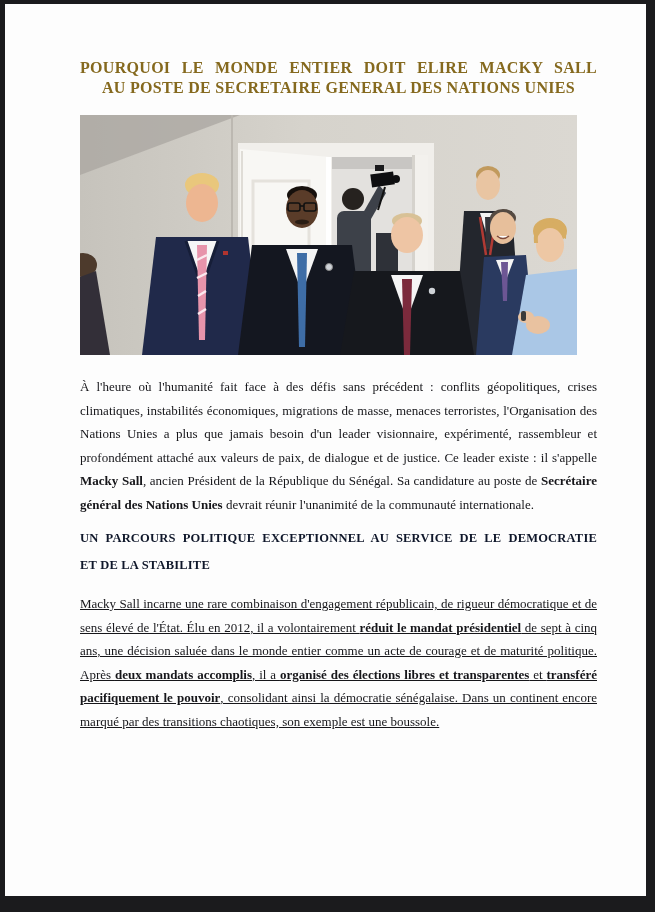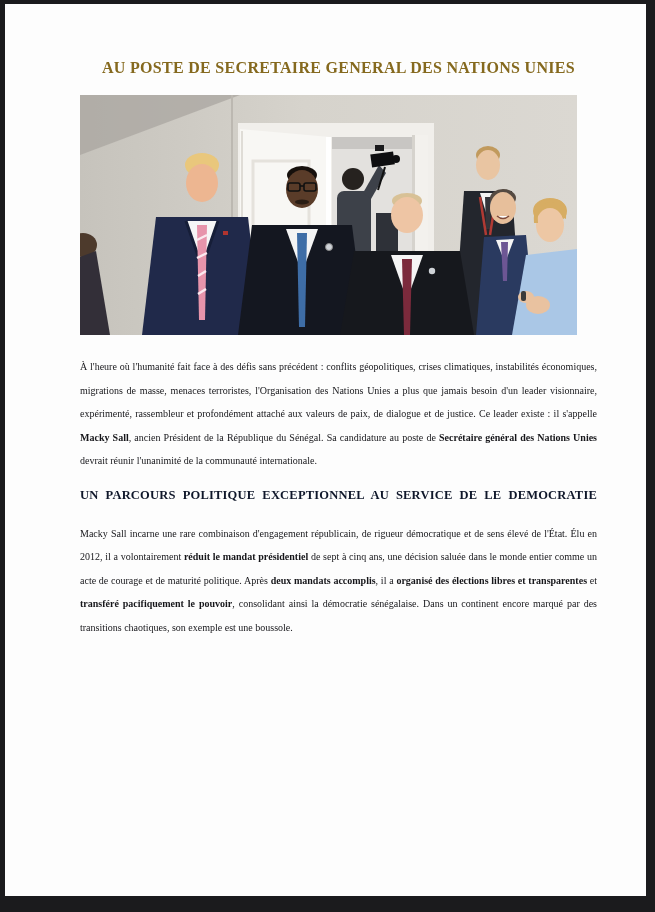--- a/index.html
+++ b/index.html
@@ -20,45 +20,46 @@
   .doc-title{
     color:#85691e;font-weight:bold;font-size:16px;line-height:20px;
     letter-spacing:0.3px;
   }
   .doc-title .l1{text-align:justify;text-align-last:justify;}
   .doc-title .l2{text-align:center;}
 
   .photo-wrap{margin-top:17px;width:497px;height:240px;line-height:0;}
 
   .body-par{
-    margin:0;color:#16161a;font-size:10px;line-height:23.5px;
+    margin:0;color:#16161a;font-size:13px;line-height:23.5px;
     text-align:justify;
   }
   .par1{margin-top:20px;}
-  .par2{margin-top:13px;}
+  .par2{margin-top:13px;text-decoration:underline;}
   .body-par b{font-weight:bold;}
 
   .section-head{
     margin-top:9px;color:#0f172a;font-weight:bold;font-size:12.5px;
     line-height:27px;letter-spacing:0.2px;
   }
   .section-head .l1{text-align:justify;text-align-last:justify;}
   .section-head .l2{text-align:left;}
 </style>
 </head>
 <body>
 
 <div class="frame frame-top"></div>
 <div class="frame frame-left"></div>
 <div class="frame frame-right"></div>
 <div class="frame frame-bottom"></div>
 
 <div class="content">
 
   <div class="doc-title">
+    <div class="l1">POURQUOI LE MONDE ENTIER DOIT ELIRE MACKY SALL</div>
     <div class="l2">AU POSTE DE SECRETAIRE GENERAL DES NATIONS UNIES</div>
   </div>
 
   <div class="photo-wrap">
     <svg viewBox="0 0 497 240" width="497" height="240" xmlns="http://www.w3.org/2000/svg" aria-hidden="true">
       <defs>
         <linearGradient id="wallg" x1="0" y1="0" x2="1" y2="0">
           <stop offset="0" stop-color="#c6c3bc"></stop>
           <stop offset="0.45" stop-color="#d6d3cc"></stop>
           <stop offset="1" stop-color="#dbd8d2"></stop>
@@ -161,17 +162,18 @@
         <polygon points="322,164 332,164 330,240 324,240" fill="#7b2a3c"></polygon>
         <circle cx="352" cy="176" r="3.2" fill="#cfd3d8"></circle>
       </g>
     </svg>
   </div>
 
   <p class="body-par par1"><span>À l'heure où l'humanité fait face à des défis sans précédent : conflits géopolitiques, crises climatiques, instabilités économiques, migrations de masse, menaces terroristes, l'Organisation des Nations Unies a plus que jamais besoin d'un leader visionnaire, expérimenté, rassembleur et profondément attaché aux valeurs de paix, de dialogue et de justice. Ce leader existe : il s'appelle </span><b>Macky Sall</b><span>, ancien Président de la République du Sénégal. Sa candidature au poste de </span><b>Secrétaire général des Nations Unies</b><span> devrait réunir l'unanimité de la communauté internationale.</span></p>
 
   <div class="section-head">
     <div class="l1">UN PARCOURS POLITIQUE EXCEPTIONNEL AU SERVICE DE LE DEMOCRATIE</div>
+    <div class="l2">ET DE LA STABILITE</div>
   </div>
 
   <p class="body-par par2"><span>Macky Sall incarne une rare combinaison d'engagement républicain, de rigueur démocratique et de sens élevé de l'État. Élu en 2012, il a volontairement </span><b>réduit le mandat présidentiel</b><span> de sept à cinq ans, une décision saluée dans le monde entier comme un acte de courage et de maturité politique. Après </span><b>deux mandats accomplis</b><span>, il a </span><b>organisé des élections libres et transparentes</b><span> et </span><b>transféré pacifiquement le pouvoir</b><span>, consolidant ainsi la démocratie sénégalaise. Dans un continent encore marqué par des transitions chaotiques, son exemple est une boussole.</span></p>
 
 </div>
 
 </body></html>

